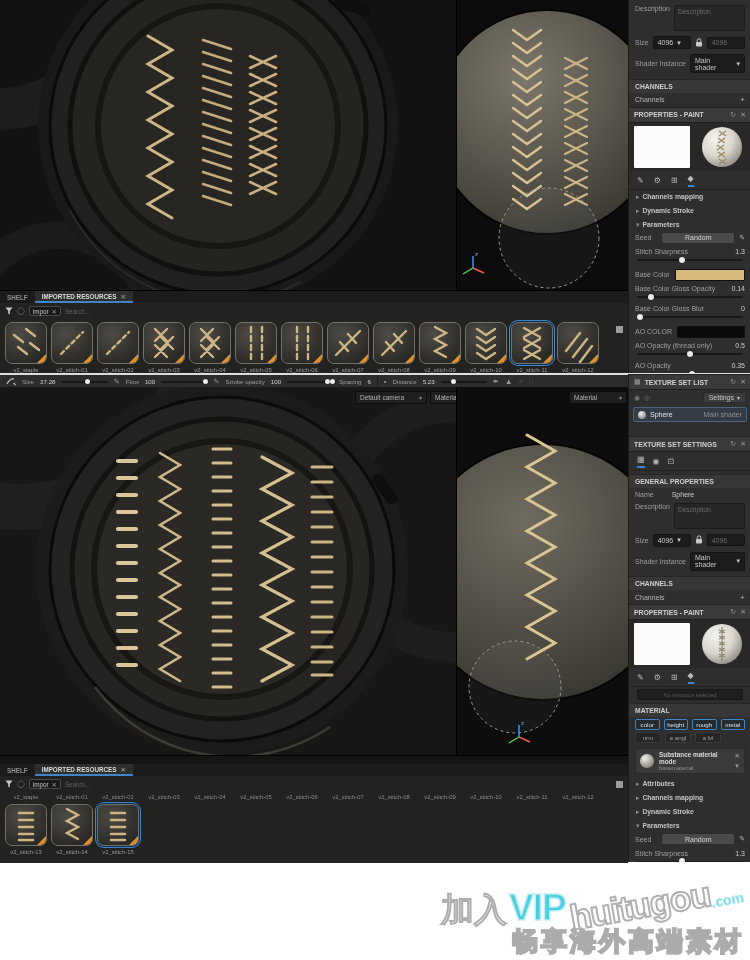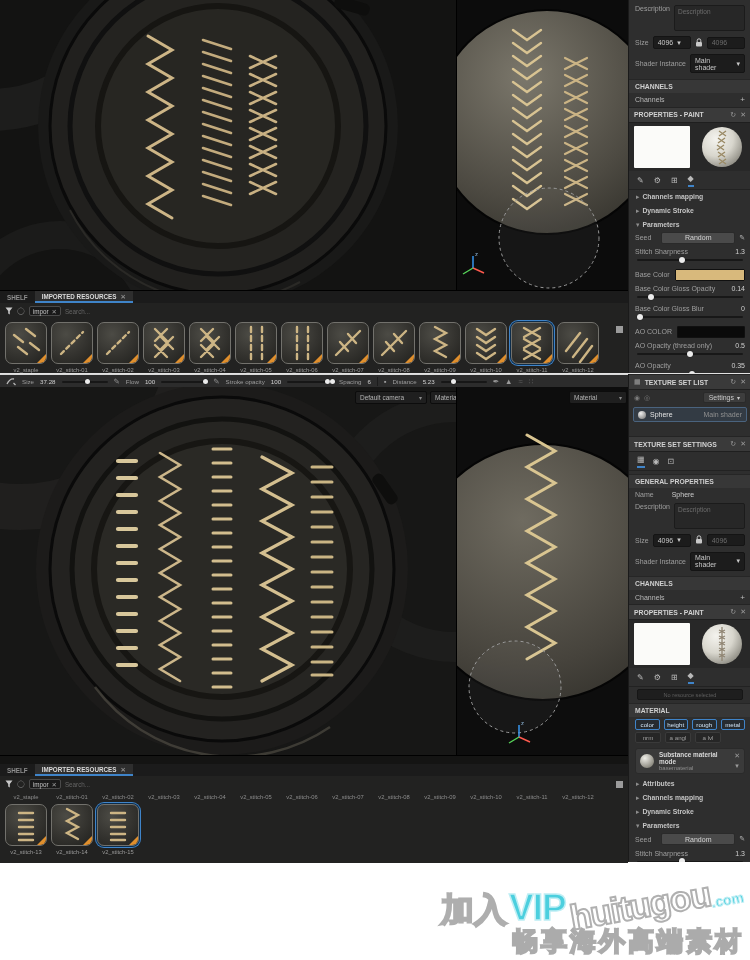--- a/index.html
+++ b/index.html
@@ -73,21 +73,21 @@
   .chb2{border:1px solid #3a3a3a;color:#9f9f9f;background:#262626;border-radius:2px;padding:1px 0;width:24px;text-align:center;font-size:6.2px}
   .matmode{display:flex;align-items:center;gap:5px;background:#3a3a3a;border:1px solid #2a2a2a;border-radius:3px;margin:3px 6px;padding:2px 4px}
   .matball{width:14px;height:14px;border-radius:50%;background:radial-gradient(circle at 35% 30%,#efeee8,#8a887e 75%);flex:none}
   .resbar{background:#1e1e1e;border:1px solid #161616;color:#5d5d5d;font-size:5.6px;text-align:center;margin:2px 8px;padding:1.5px 0;border-radius:2px}
   .tslrow{display:flex;align-items:center;gap:4px;margin:2px 4px;background:#333b44;border:1px solid #4a637e;padding:2.5px 4px;border-radius:2px}
   .sball{width:8px;height:8px;border-radius:50%;background:radial-gradient(circle at 35% 30%,#eee,#888 80%);flex:none}
   .setbtn{margin-left:auto;background:#3d3d3d;border:1px solid #2a2a2a;border-radius:2px;color:#c9c9c9;padding:1px 5px;display:flex;gap:3px;align-items:center}
   
   .wm{position:absolute;right:6px;bottom:6px;text-align:right;line-height:1}
   .wm .l1{display:flex;align-items:flex-end;justify-content:flex-end;gap:2px}
-  .wm-join{font-size:33px;font-weight:bold;color:#fff;-webkit-text-stroke:2px #aeaeae;text-shadow:0 0 1px #bbb}
+  .wm-join{font-size:33px;font-weight:normal;color:#fff;-webkit-text-stroke:2px #aeaeae;text-shadow:0 0 1px #bbb}
   .wm-vip{font-size:37px;font-weight:bold;color:#4ccfde;-webkit-text-stroke:1.5px #bfeef4;letter-spacing:-1px}
   .wm-rot{display:inline-block;transform:rotate(-10deg) translateY(-6px);margin-left:2px}
   .wm-brand{font-size:35px;font-weight:bold;color:#fff;-webkit-text-stroke:2px #b0b0b0;letter-spacing:-1px}
   .wm-com{font-size:14px;font-weight:bold;color:#4ccfde;-webkit-text-stroke:1px #bfeef4;display:inline-block;transform:translateY(2px)}
   .wm .l2{margin-top:2px;font-size:26px;font-weight:bold;color:#fff;-webkit-text-stroke:2px #ababab;letter-spacing:3px;text-shadow:0 0 1px #bbb}
   .seam{background:#e2e2e2}
   .plus{margin-left:auto;color:#bdbdbd;font-size:8px}
   .eye{color:#7c7c7c;font-size:7px}
 </style>
 </head>

